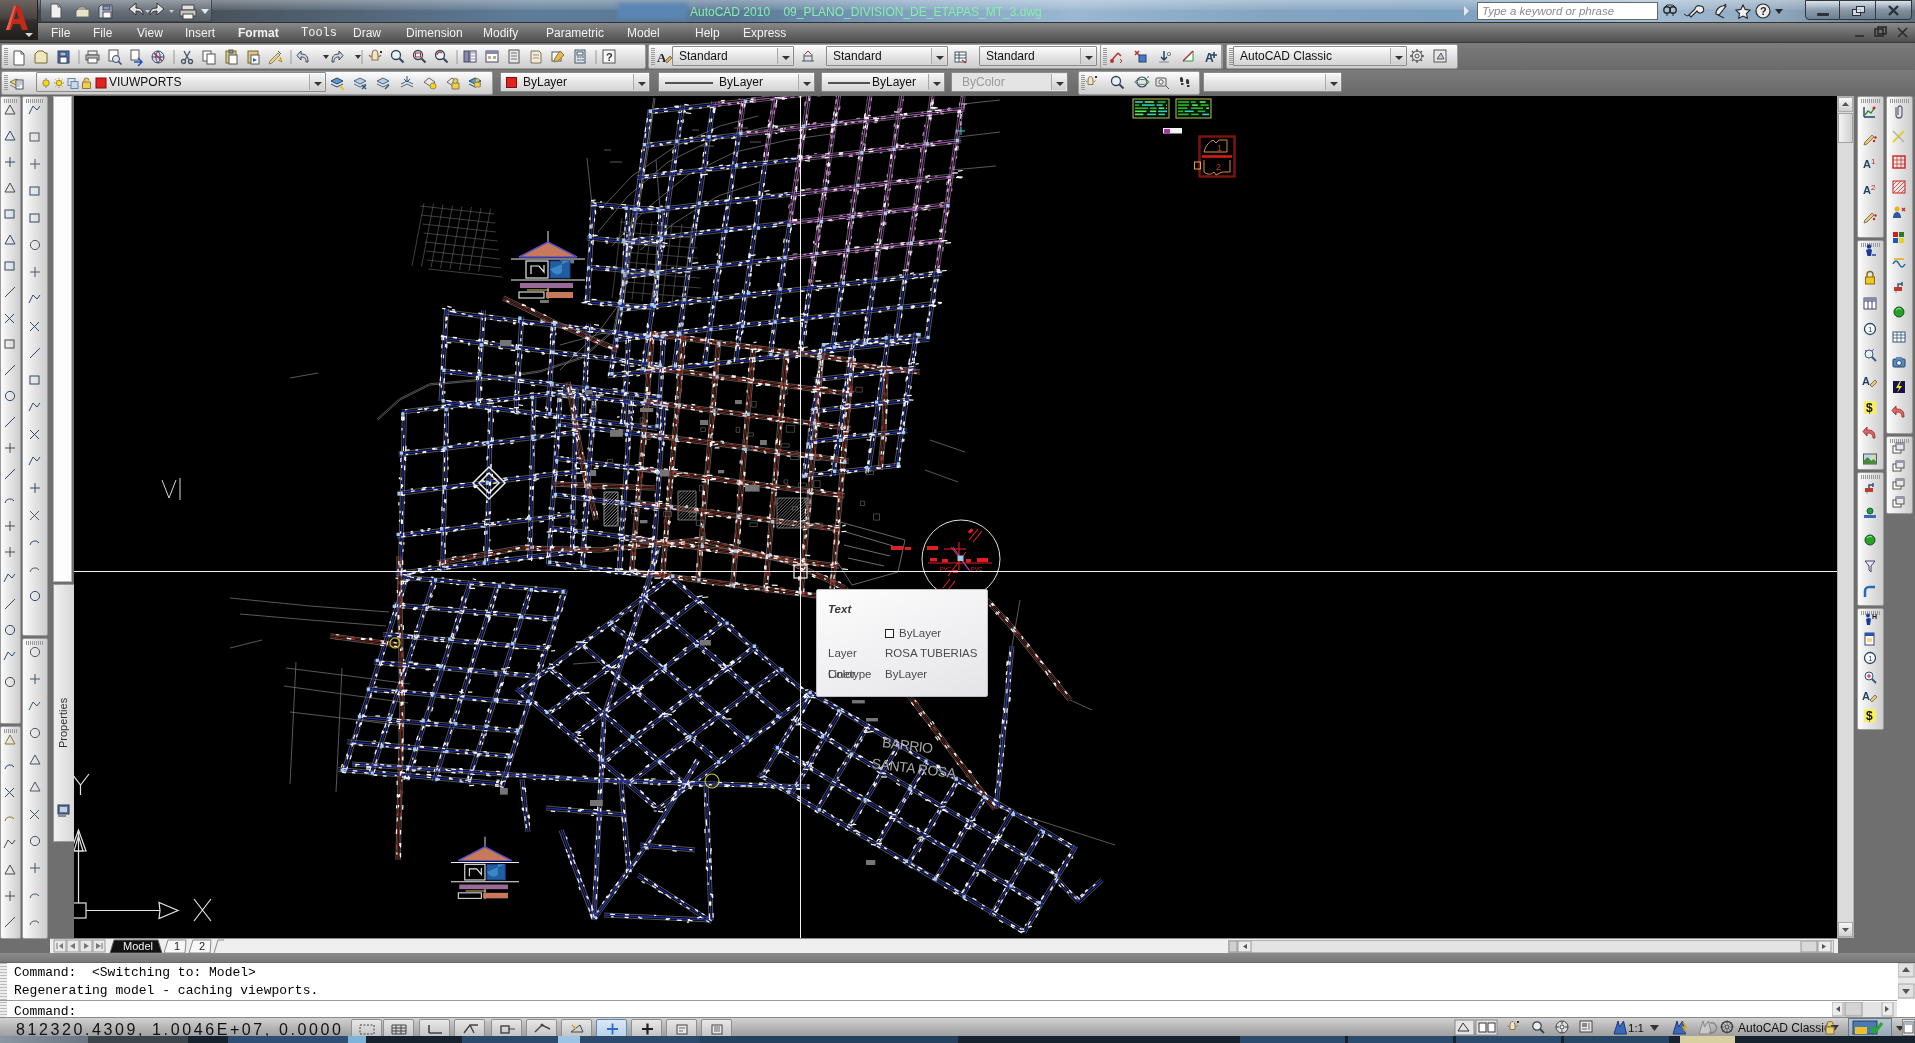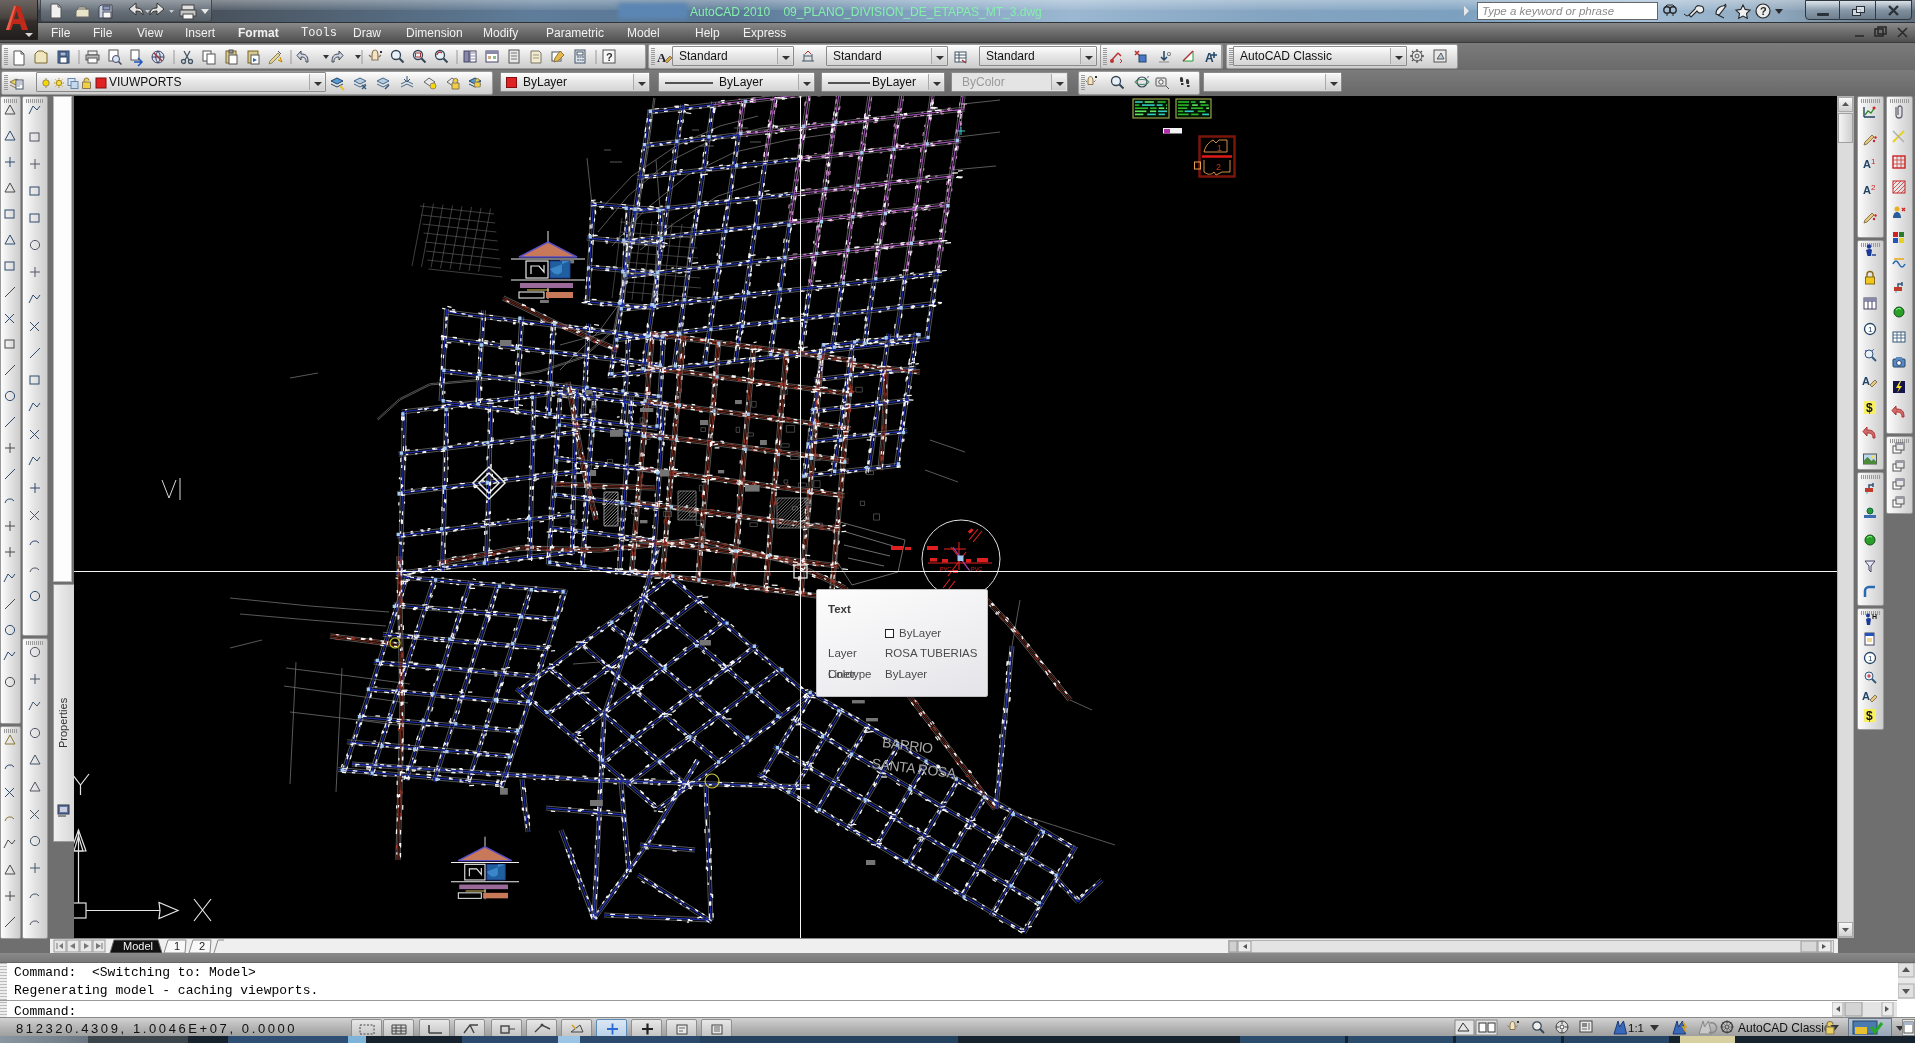--- a/index.html
+++ b/index.html
@@ -701,21 +701,21 @@
 <g stroke="#f4f4f4" stroke-width="1">
 <path d="M800.5 96 v475 M800.5 96 v842"></path>
 <path d="M74 571.5 h1763"></path>
 <path d="M800.5 96 v842"></path>
 </g>
 <rect x="794" y="565" width="13" height="13" fill="none" stroke="#f4f4f4" stroke-width="1.2"></rect>
 </svg>
 <div class="abs" style="left:816px;top:589px;width:172px;height:108px;z-index:30;
 background:linear-gradient(160deg,#fdfdfd,#ececef 70%,#e4e4e8);border:1px solid #c0c0c4;border-radius:2px;
 box-shadow:2px 2px 3px rgba(0,0,0,0.4);font-size:11.5px;color:#4a4a4a;white-space:nowrap;">
-<div style="position:absolute;left:11px;top:13px;font-weight:bold;color:#3a3a3a;">Text</div>
+<div style="position:absolute;left:11px;top:13px;font-weight:bold;color:#3a3a3a;font-style:italic;">Text</div>
 <div style="position:absolute;left:11px;top:37px;margin-top:41px;">Color</div>
 <div style="position:absolute;left:68px;top:39px;width:9px;height:9px;background:#fff;border:1.5px solid #222;"></div>
 <div style="position:absolute;left:82px;top:37px;">ByLayer</div>
 <div style="position:absolute;left:11px;top:57px;">Layer</div>
 <div style="position:absolute;left:68px;top:57px;">ROSA TUBERIAS</div>
 <div style="position:absolute;left:11px;top:78px;">Linetype</div>
 <div style="position:absolute;left:68px;top:78px;">ByLayer</div>
 </div>
 <div class="abs" style="left:1837px;top:96px;width:17px;height:842px;background:#dcdcdc;border:1px solid #b0b0b0;">
 <div style="position:absolute;left:0;top:0;width:15px;height:15px;background:linear-gradient(#f8f8f8,#d0d0d0);border:1px solid #a8a8a8;"></div>
@@ -984,21 +984,21 @@
 <svg width="65" height="15">
           <rect x="0" y="0" width="11" height="14" fill="#ececec" stroke="#aaa"></rect>
           <path d="M8 4 l-4 3 l4 3Z" fill="#555"></path>
 <rect x="13" y="0" width="17" height="14" fill="#d4d4d4" stroke="#999"></rect>
 <rect x="50" y="0" width="11" height="14" fill="#ececec" stroke="#aaa"></rect>
           <path d="M53 4 l4 3 l-4 3Z" fill="#555"></path>
         </svg></div>
 </div>
 <div class="abs" style="left:0;top:1017px;width:1915px;height:19px;
 background:linear-gradient(#d2d2d2,#b4b4b4 55%,#a0a0a0);border-top:1px solid #888;font-size:12.5px;color:#111;">
-<div style="position:absolute;left:16px;top:3px;font-size:13px;letter-spacing:2.6px;">812320.4309, 1.0046E+07, 0.0000</div>
+<div style="position:absolute;left:16px;top:3px;font-size:16px;letter-spacing:2.6px;">812320.4309, 1.0046E+07, 0.0000</div>
 <div class="sbbtn" style="left:351px;"><svg width="30" height="19">
           <rect x="8" y="5" width="14" height="9" fill="none" stroke="#444" stroke-dasharray="2 1.5"></rect>
         </svg></div>
 <div class="sbbtn" style="left:383px;"><svg width="30" height="19">
           <path d="M8 5 h14 v9 h-14Z M8 8 h14 M8 11 h14 M12 5 v9 M17 5 v9" stroke="#444" fill="none"></path>
         </svg></div>
 <div class="sbbtn" style="left:419px;"><svg width="30" height="19">
           <path d="M9 13 v-8 M9 13 h13" stroke="#444" stroke-width="1.6" fill="none"></path>
         </svg></div>
 <div class="sbbtn" style="left:454px;"><svg width="30" height="19">

